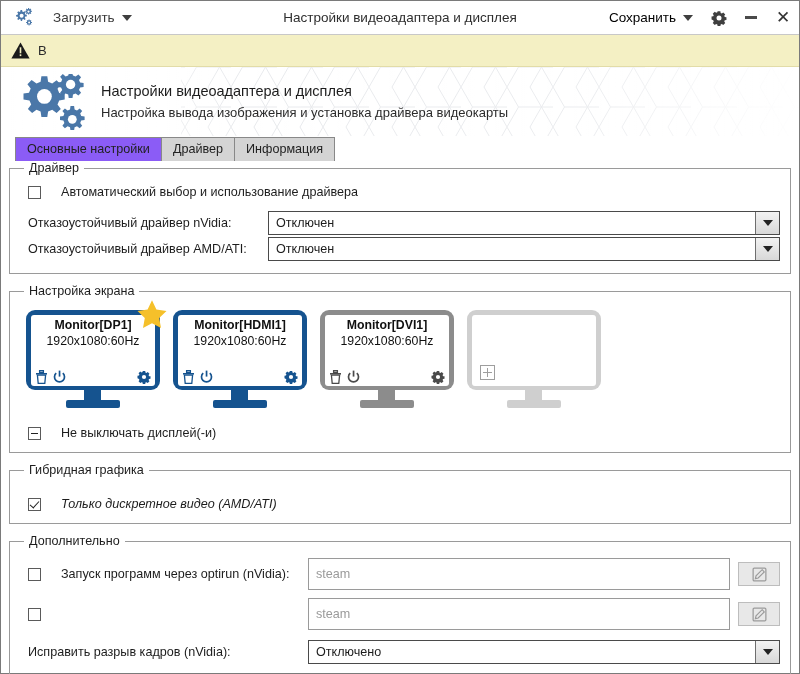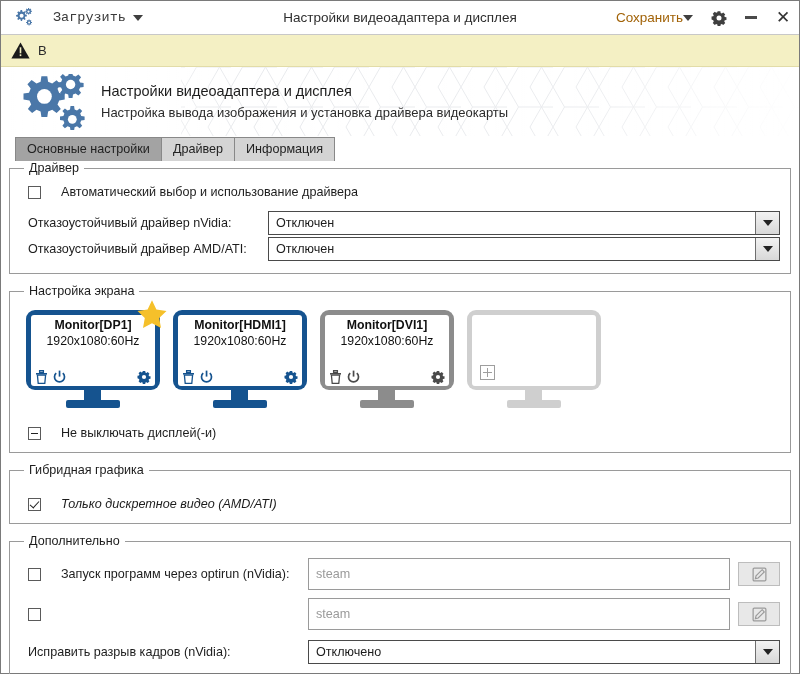--- a/index.html
+++ b/index.html
@@ -24,43 +24,42 @@
     background: #ffffff;
     border-bottom: 1px solid #c8c8c8;
     display: flex;
     align-items: center;
   }
   .tb-appicon { width: 44px; display: flex; align-items: center; justify-content: center; }
   .tb-menu {
     display: flex; align-items: center; gap: 7px;
     font-size: 13.5px; color: #3a3a3a; padding: 0 8px; height: 100%;
     cursor: default;
-    font-family: Liberation Mono, monospace;
   }
   .caret {
     width: 0; height: 0;
     border-left: 5px solid transparent;
     border-right: 5px solid transparent;
     border-top: 6px solid #3f3f3f;
     display: inline-block;
   }
   .tb-title {
     position: absolute; left: 0; right: 0; top: 0;
     height: 34px; line-height: 34px;
     text-align: center;
     font-size: 13.5px; color: #2e2e2e;
     pointer-events: none;
   }
   .tb-right {
     margin-left: auto; display: flex; align-items: center; gap: 0px;
     position: relative; z-index: 3;
   }
   .tb-save {
-    display: flex; align-items: center; 
-    font-size: 13.5px; color: #a16207; padding: 0 10px; height: 34px;
+    display: flex; align-items: center; gap: 7px;
+    font-size: 13.5px; color: #000000; padding: 0 10px; height: 34px;
     cursor: default;
   }
   .tb-btn {
     width: 32px; height: 34px;
     display: flex; align-items: center; justify-content: center;
     cursor: default;
   }
   .gear-sm { width: 16px; height: 16px; }
   .minus-glyph { display:block; width: 12px; height: 2.5px; background: #4a4a4a; }
   .close-glyph { font-size: 17px; color: #333; line-height: 1; }
@@ -124,21 +123,21 @@
   .tab {
     font-size: 12.6px; color: #222;
     padding: 4px 11px 4px 11px;
     border: 1px solid #888;
     border-bottom: none;
     background: #d4d4d4;
     margin-right: -1px;
     cursor: default;
     line-height: 15px;
   }
-  .tab.active { background: #a3a3a3; position: relative; z-index: 2; }
+  .tab.active { background: #8b5cf6; position: relative; z-index: 2; }
 
   
   .content {
     padding: 0 8px 0 8px;
   }
   fieldset.group {
     border: 1px solid #9a9a9a;
     margin: 0 0 10px 0;
     padding: 8px 10px 10px 10px;
     position: relative;

